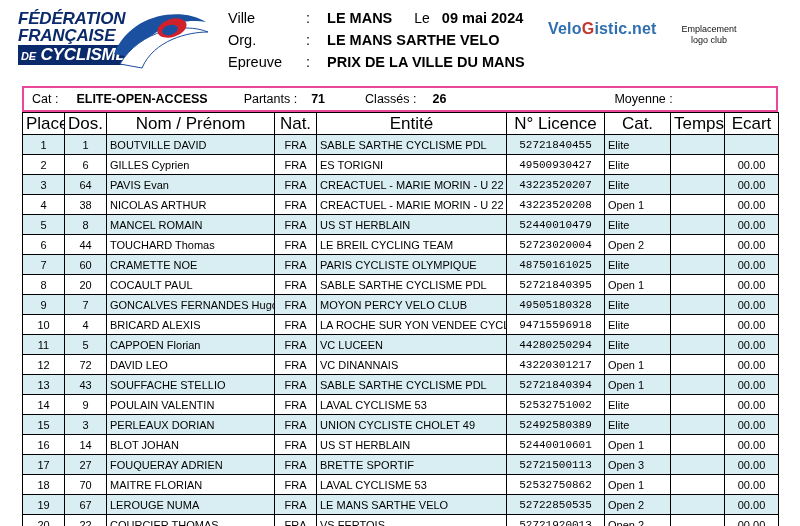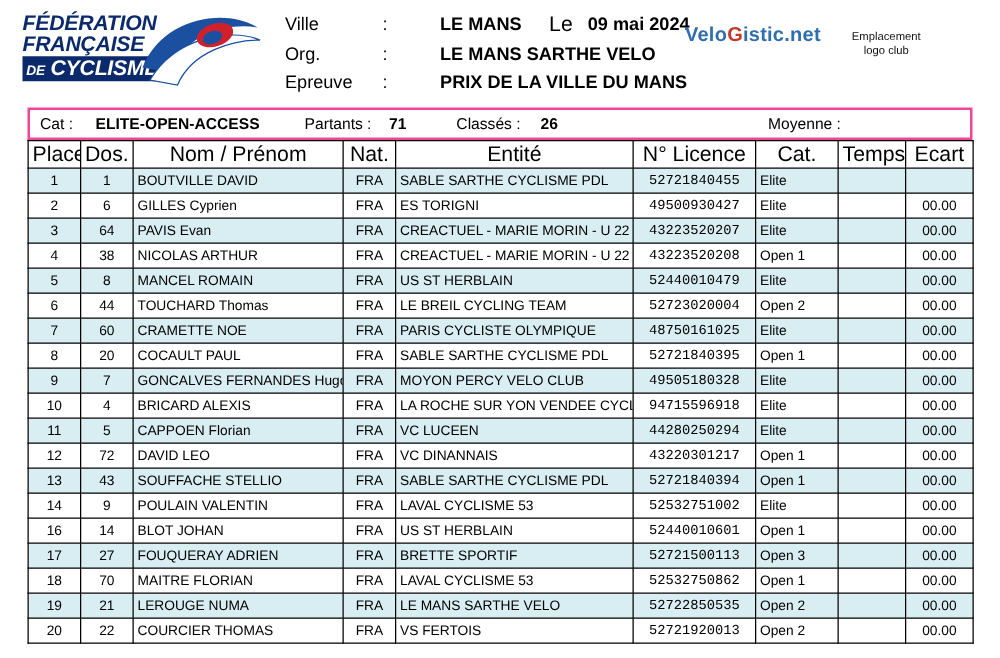--- a/index.html
+++ b/index.html
@@ -75,22 +75,22 @@
   .hdr-label {
     width: 78px;
     text-align: left;
     font-size: 14.5px;
   }
   .hdr-colon { margin-right: 10px; }
   .hdr-val {
     font-weight: bold;
     font-size: 14.5px;
   }
-  .hdr-val.spaced { margin-left: 32px; }
-  .hdr-sub { font-size: 17px; margin-left: 6px; }
+  .hdr-val.spaced { margin-left: 7px; }
+  .hdr-sub { font-size: 14px; margin-left: 6px; }
 
   .velogistic {
     position: absolute;
     left: 548px;
     top: 20px;
     font-size: 16px;
     font-weight: bold;
     color: #2f6fb0;
     letter-spacing: 0.2px;
   }
@@ -425,20 +425,31 @@
           <td class="c-place">14</td>
           <td class="c-dos">9</td>
           <td class="c-nom">POULAIN   VALENTIN</td>
           <td class="c-nat">FRA</td>
           <td class="c-ent">LAVAL CYCLISME 53</td>
           <td class="c-lic">52532751002</td>
           <td class="c-cat2">Elite</td>
           <td class="c-temps"></td>
           <td class="c-ecart">00.00</td>
         </tr>
+        <tr class="odd">
+          <td class="c-place">15</td>
+          <td class="c-dos">3</td>
+          <td class="c-nom">PERLEAUX   DORIAN</td>
+          <td class="c-nat">FRA</td>
+          <td class="c-ent">UNION CYCLISTE CHOLET 49</td>
+          <td class="c-lic">52492580389</td>
+          <td class="c-cat2">Elite</td>
+          <td class="c-temps"></td>
+          <td class="c-ecart">00.00</td>
+        </tr>
         <tr class="even">
           <td class="c-place">16</td>
           <td class="c-dos">14</td>
           <td class="c-nom">BLOT   JOHAN</td>
           <td class="c-nat">FRA</td>
           <td class="c-ent">US ST HERBLAIN</td>
           <td class="c-lic">52440010601</td>
           <td class="c-cat2">Open 1</td>
           <td class="c-temps"></td>
           <td class="c-ecart">00.00</td>
@@ -460,21 +471,21 @@
           <td class="c-nom">MAITRE   FLORIAN</td>
           <td class="c-nat">FRA</td>
           <td class="c-ent">LAVAL CYCLISME 53</td>
           <td class="c-lic">52532750862</td>
           <td class="c-cat2">Open 1</td>
           <td class="c-temps"></td>
           <td class="c-ecart">00.00</td>
         </tr>
         <tr class="odd">
           <td class="c-place">19</td>
-          <td class="c-dos">21</td>
+          <td class="c-dos">67</td>
           <td class="c-nom">LEROUGE   NUMA</td>
           <td class="c-nat">FRA</td>
           <td class="c-ent">LE MANS SARTHE VELO</td>
           <td class="c-lic">52722850535</td>
           <td class="c-cat2">Open 2</td>
           <td class="c-temps"></td>
           <td class="c-ecart">00.00</td>
         </tr>
         <tr class="even">
           <td class="c-place">20</td>

